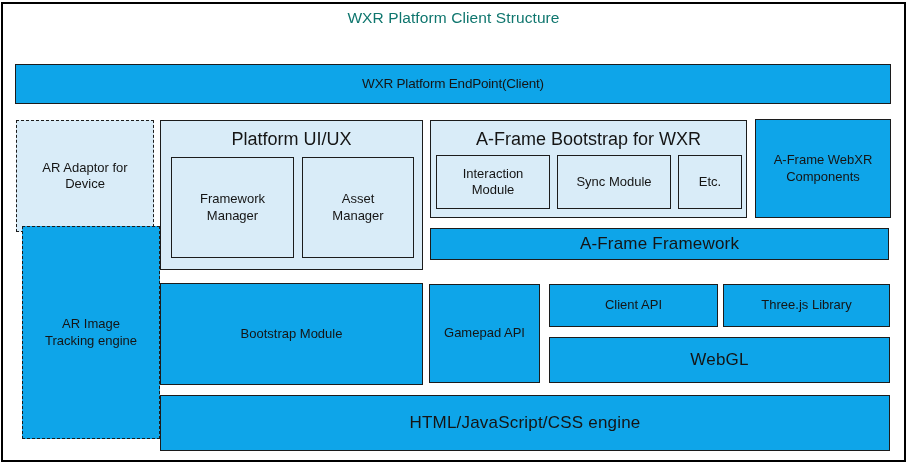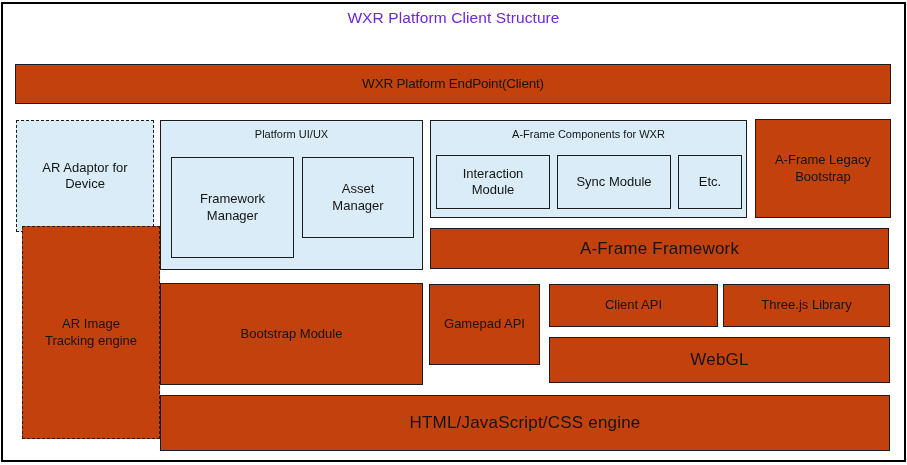--- a/index.html
+++ b/index.html
@@ -20,69 +20,69 @@
     left: 1px; top: 2px;
     width: 901px; height: 456px;
     border: 2px solid #000000;
   }
   .diagram-title {
     position: absolute;
     left: 0; top: 9px;
     width: 100%;
     text-align: center;
     font-size: 15.5px;
-    color: #6d28d9;
+    color: #0f766e;
     letter-spacing: 0.1px;
   }
   .box {
     position: absolute;
     box-sizing: border-box;
     border: 1.5px solid #1c1c1c;
-    background: #c2410c;
+    background: #0ea5e9;
     display: flex;
     align-items: center;
     justify-content: center;
     text-align: center;
     font-size: 13px;
     color: #151515;
     line-height: 1.25;
   }
   .blue  { background: #d9ecf8; }
   .dashed { border: 1.6px dashed #1c1c1c; }
   .container-label {
     position: absolute;
     top: 7px; left: 0;
     width: 100%;
     text-align: center;
-    font-size: 11px;
+    font-size: 18px;
     color: #151515;
   }
   .big { font-size: 17px; letter-spacing: 0.2px; }
   .narrowtext { letter-spacing: -0.2px; font-size: 13.5px; }
   .w70  { display: inline-block; max-width: 70px;  }
   .w86  { display: inline-block; max-width: 86px;  }
   .w90  { display: inline-block; max-width: 90px;  }
   .w105 { display: inline-block; max-width: 105px; }
   .w112 { display: inline-block; max-width: 112px; }
 
   
   #endpoint        { left: 15px;  top: 64px;  width: 876px; height: 40px; }
   #ar-adaptor      { left: 16px;  top: 120px; width: 138px; height: 112px; }
   #ar-image        { left: 22px;  top: 226px; width: 138px; height: 213px; }
   #platform-uiux   { left: 160px; top: 120px; width: 263px; height: 150px; }
   #workspace-mgr   { left: 171px; top: 157px; width: 123px; height: 101px; }
-  #asset-mgr       { left: 302px; top: 157px; width: 112px; height: 81px; }
+  #asset-mgr       { left: 302px; top: 157px; width: 112px; height: 101px; }
   #aframe-comp     { left: 430px; top: 120px; width: 317px; height: 98px; }
   #interaction-mod { left: 436px; top: 155px; width: 114px; height: 54px; }
   #sync-mod        { left: 557px; top: 155px; width: 114px; height: 54px; }
   #etc-mod         { left: 678px; top: 155px; width: 64px;  height: 54px; }
   #aframe-legacy   { left: 755px; top: 119px; width: 136px; height: 99px; }
-  #aframe-framework{ left: 430px; top: 228px; width: 459px; height: 41px; text-align: center; }
+  #aframe-framework{ left: 430px; top: 228px; width: 459px; height: 32px; text-align: center; }
   #bootstrap       { left: 160px; top: 283px; width: 263px; height: 102px; }
-  #gamepad         { left: 429px; top: 284px; width: 111px; height: 81px; justify-content: center; }
+  #gamepad         { left: 429px; top: 284px; width: 111px; height: 99px; justify-content: center; }
   #webxr           { left: 549px; top: 284px; width: 169px; height: 43px; }
   #threejs         { left: 723px; top: 284px; width: 167px; height: 43px; }
   #webgl           { left: 549px; top: 337px; width: 341px; height: 46px; }
   #html-engine     { left: 160px; top: 395px; width: 730px; height: 56px; }
 </style>
 </head>
 <body>
 
 <div id="page">
   <div class="frame"></div>
@@ -105,34 +105,34 @@
     <span class="container-label">Platform UI/UX</span>
   </div>
   <div class="box blue" id="workspace-mgr">
     <span class="w90">Framework Manager</span>
   </div>
   <div class="box blue" id="asset-mgr">
     <span class="w70">Asset Manager</span>
   </div>
 
   <div class="box blue" id="aframe-comp">
-    <span class="container-label">A-Frame Components for WXR</span>
+    <span class="container-label">A-Frame Bootstrap for WXR</span>
   </div>
   <div class="box blue" id="interaction-mod">
     <span class="w86">Interaction Module</span>
   </div>
   <div class="box blue" id="sync-mod">
     <span class="w112">Sync Module</span>
   </div>
   <div class="box blue" id="etc-mod">
     <span>Etc.</span>
   </div>
 
   <div class="box" id="aframe-legacy">
-    <span class="w112">A-Frame Legacy Bootstrap</span>
+    <span class="w112">A-Frame WebXR Components</span>
   </div>
 
   <div class="box big" id="aframe-framework">
     <span>A-Frame Framework</span>
   </div>
 
   <div class="box" id="bootstrap">
     <span>Bootstrap Module</span>
   </div>
 

